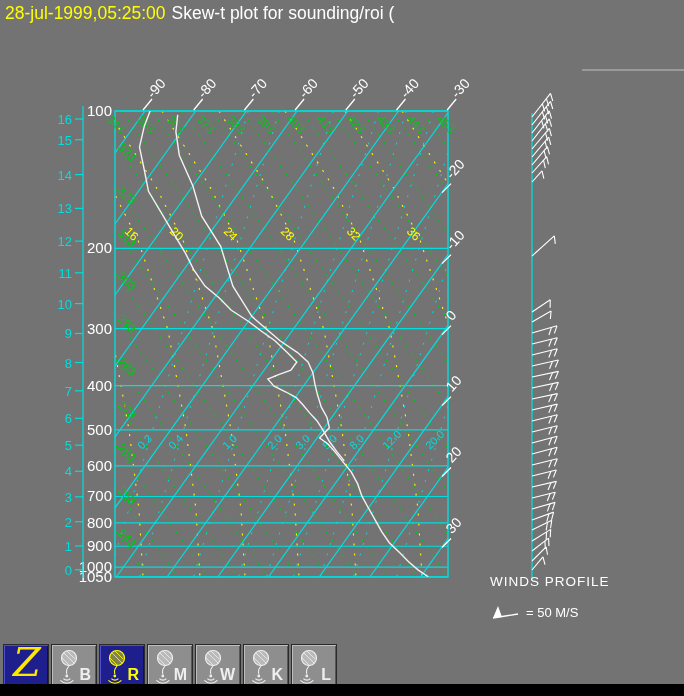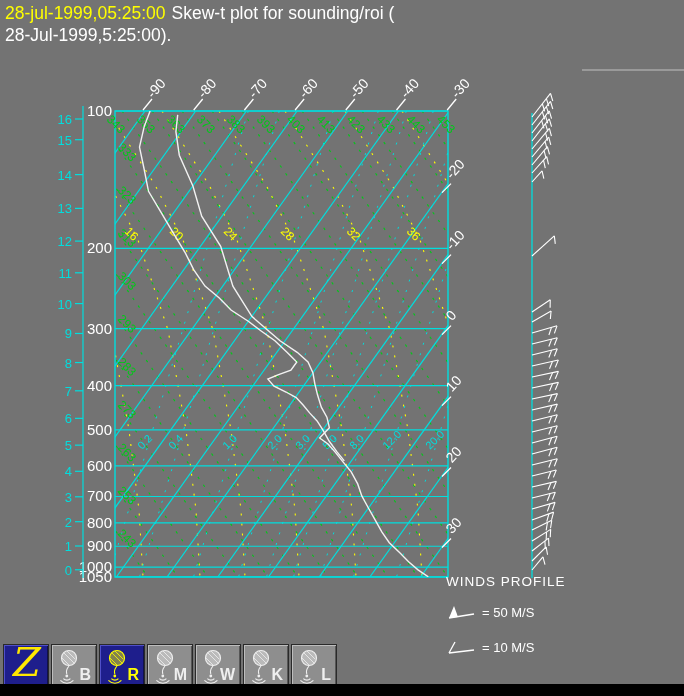--- a/index.html
+++ b/index.html
@@ -3,41 +3,41 @@
 <meta charset="utf-8">
 <style>
   html,body{margin:0;padding:0;background:#000;}
   .screen{position:relative;width:684px;height:684px;background:#737373;overflow:hidden;
           font-family:"Liberation Sans",sans-serif;}
   .title-block{position:absolute;left:5px;top:2px;font-size:17.5px;line-height:22px;color:#fff;white-space:pre;}
   .title-time{color:#ffff00;}
   .title-rest{color:#ffffff;margin-left:6px;}
   .sep-line{position:absolute;left:582px;top:69px;width:102px;height:2px;background:#9a9a9a;}
   #chart{position:absolute;left:0;top:0;}
-  .winds-legend{position:absolute;left:446px;top:574px;color:#fff;text-align:right;}
+  .winds-legend{position:absolute;left:490px;top:574px;color:#fff;text-align:right;}
   .winds-title{font-size:13.5px;letter-spacing:1px;color:#fff;}
   .legend-row{display:flex;align-items:center;height:23px;margin-top:12px;}
   .legend-row svg{margin-right:6px;}
   .legend-label{font-size:13px;color:#fff;white-space:pre;}
   .toolbar{position:absolute;left:3px;top:644px;display:flex;gap:2px;}
   .tb{position:relative;width:46px;height:47px;background:#8e8e8e;border:1px solid #2a2a2a;
       box-shadow:inset 1px 1px 0 #bdbdbd, inset -1px -1px 0 #565656;color:#efefef;padding:0;cursor:pointer;}
   .tb.navy{background:#1e1e8c;box-shadow:inset 1px 1px 0 #5050c8, inset -1px -1px 0 #10104a;color:#ffff00;}
   .tb .letter{position:absolute;right:5px;bottom:6px;font-size:16px;font-weight:bold;
       font-family:"Liberation Sans",sans-serif;color:inherit;}
   .tb .icon{position:absolute;left:4px;top:4px;}
   .tb.zbtn .zglyph{position:absolute;left:0;top:-6px;width:46px;text-align:center;
       font-family:"DejaVu Serif",serif;font-style:italic;font-size:40px;color:#ffe800;}
 </style>
 </head>
 <body>
 
 <div class="screen">
 
-  <div class="title-block"><span class="title-time">28-jul-1999,05:25:00</span><span class="title-rest">Skew-t plot for sounding/roi (</span><br><span>28-Jul-1999,5:25:00).</span></div>
+  <div class="title-block"><span class="title-time">28-jul-1999,05:25:00</span><span class="title-rest">Skew-t plot for sounding/roi (</span><br></div>
 
   <div class="sep-line"></div>
 
   <svg id="chart" width="684" height="696">
       <defs>
         <clipPath id="boxclip">
           <rect x="115" y="111" width="333" height="466"></rect>
         </clipPath>
       </defs>
       <g clip-path="url(#boxclip)">
@@ -358,27 +358,20 @@
 
   <div class="winds-legend">
     <div class="winds-title">WINDS PROFILE</div>
     <div class="legend-row">
       <svg width="30" height="16">
         <line x1="3" y1="13" x2="28" y2="9" stroke="#fff" stroke-width="1.3"></line>
         <polygon points="3,13 8,1 12,12" fill="#fff"></polygon>
       </svg>
       <span class="legend-label">= 50 M/S</span>
     </div>
-    <div class="legend-row">
-      <svg width="30" height="16">
-        <line x1="9" y1="2" x2="3" y2="13" stroke="#fff" stroke-width="1.3"></line>
-        <line x1="3" y1="13" x2="28" y2="10" stroke="#fff" stroke-width="1.3"></line>
-      </svg>
-      <span class="legend-label">= 10 M/S</span>
-    </div>
   </div>
 
   <div class="toolbar">
     <button class="tb navy zbtn">
       <span class="zglyph">Z</span>
     </button>
     <button class="tb">
       <svg class="icon" width="26" height="36" viewBox="0 0 26 36">
         <circle cx="13" cy="9" r="7.5" fill="currentColor" fill-opacity="0.45" stroke="currentColor" stroke-width="1.2"></circle>
         <path d="M8,4 l10,10 M6,9 l8,8 M11,2 l8,8" stroke="currentColor" stroke-width="0.8" fill="none"></path>

